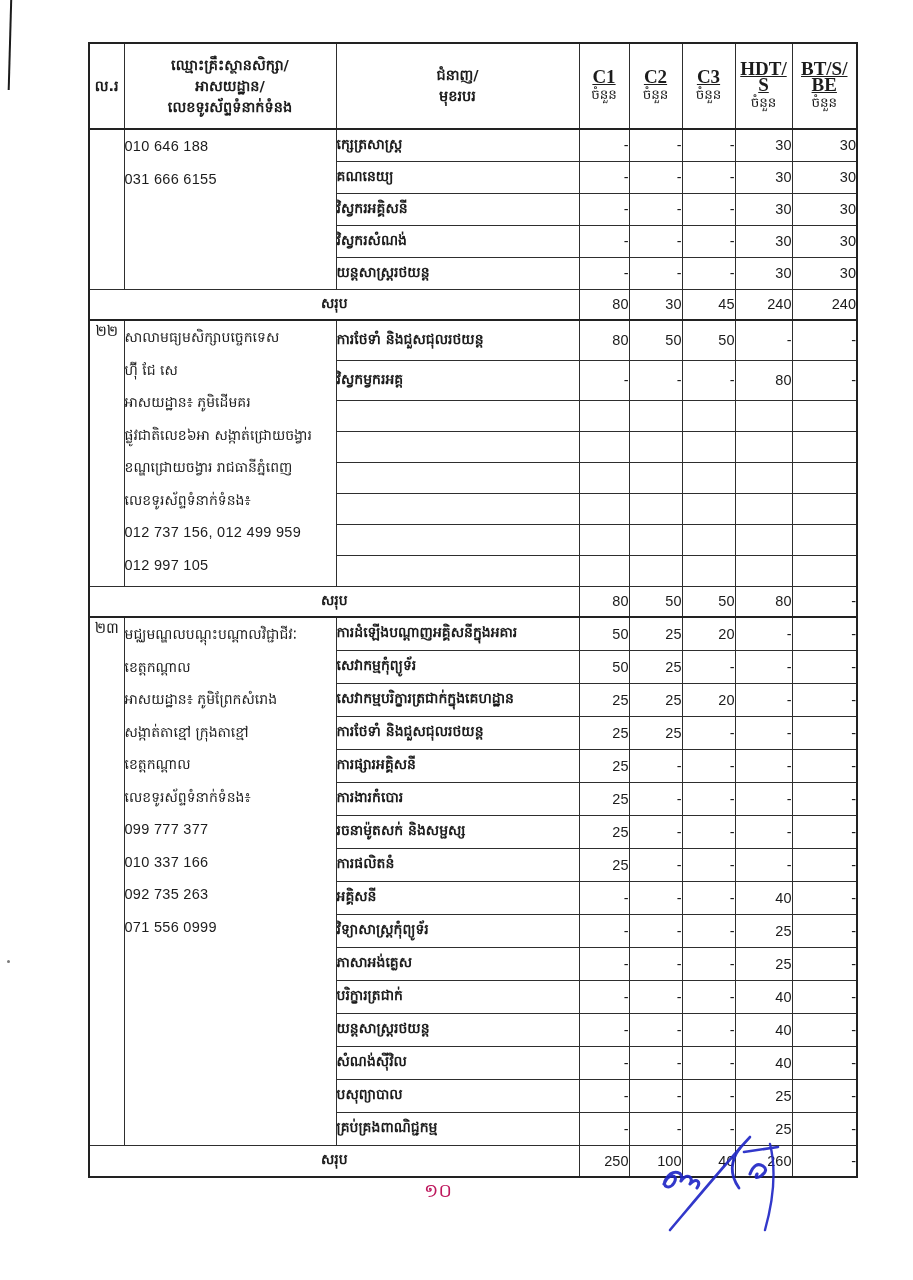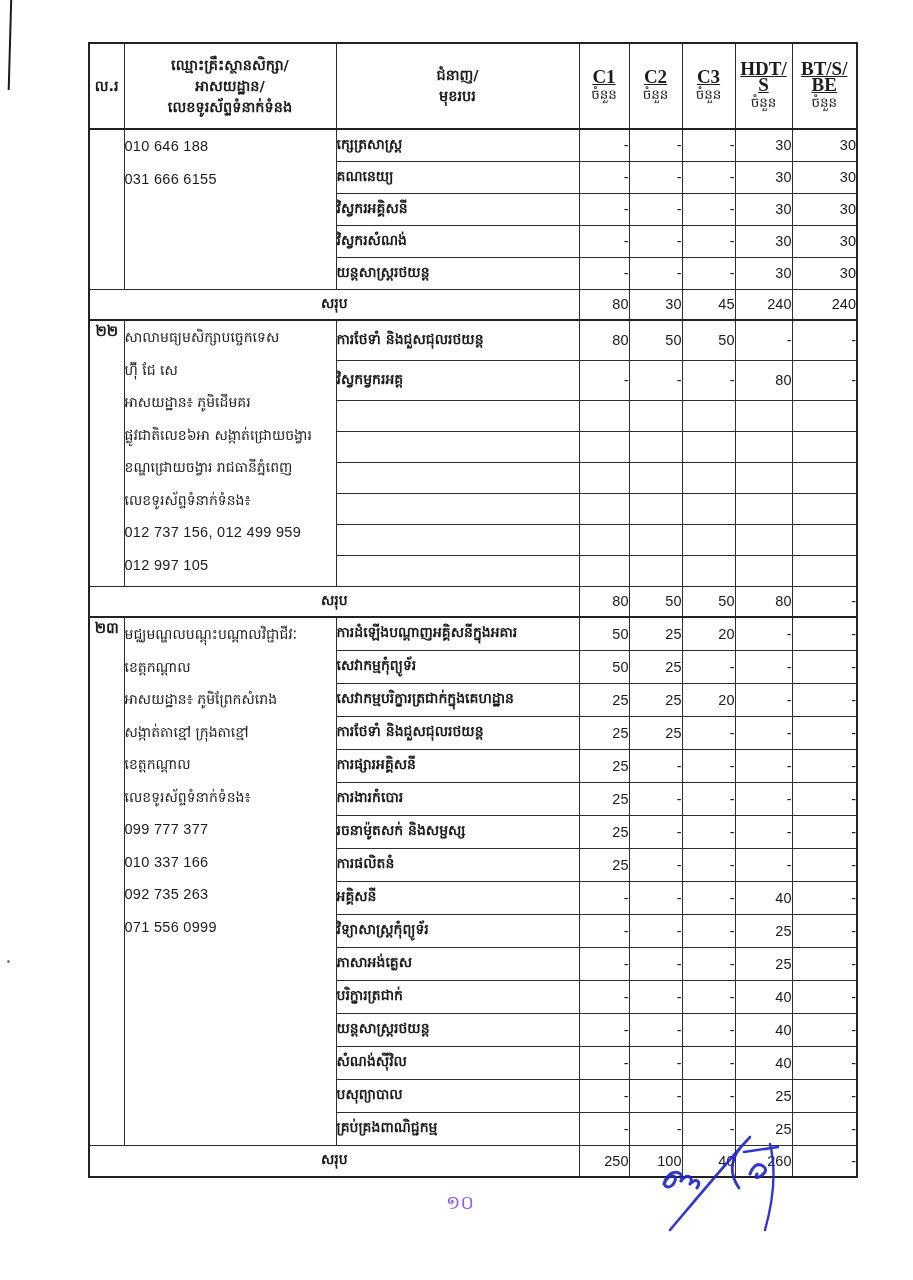--- a/index.html
+++ b/index.html
@@ -21,29 +21,29 @@
   thead th{border-bottom-width:2px;vertical-align:middle;text-align:center;font-weight:bold;}
   .hl{font-size:14.5px;line-height:21px;font-weight:bold;white-space:nowrap;}
   .code{font-family:"Liberation Serif",serif;font-size:19px;line-height:16px;font-weight:bold;text-decoration:underline;}
   .cnt{font-size:13.5px;line-height:18px;font-weight:normal;}
 
   tr.h32{height:32px;padding-left:42px;} tr.h33{height:33px;} tr.h40{height:40px;} tr.h31{height:31px;}
   tr.hsum{height:31px;} tr.hsum-last{height:32px;}
   tr.sec-start td{border-top:2px solid #222;}
   tr.sum-row td{border-top:1.5px solid #2a2a2a;}
 
-  .num-cell{text-align:center;vertical-align:top;padding-top:8px;font-weight:bold;font-size:15px;}
+  .num-cell{text-align:center;vertical-align:top;padding-top:8px;font-weight:normal;font-size:15px;}
   .name-cell{vertical-align:top;padding:2px 4px 0 10px;}
   .name-cell .line{line-height:32.5px;font-weight:normal;font-size:14px;white-space:nowrap;overflow:hidden;}
   .name-cell .line.phone{font-weight:normal;font-family:"Liberation Sans",sans-serif;font-size:14.5px;letter-spacing:.3px;}
   .skill-cell{padding-left:10px;font-weight:bold;font-size:14px;white-space:nowrap;vertical-align:middle;}
   .val-cell{text-align:right;padding-right:13px;font-family:"Liberation Sans",sans-serif;font-size:14.5px;vertical-align:middle;}
   .sum-label-cell{text-align:center;font-weight:bold;font-size:14px;vertical-align:middle;}
 
-  .page-number{position:absolute;left:430px;top:1178px;width:60px;text-align:center;font-size:19px;color:#8b5cf6;margin-top:12px;}
+  .page-number{position:absolute;left:408px;top:1178px;width:60px;text-align:center;font-size:19px;color:#be185d;}
   .signature{position:absolute;left:652px;top:1134px;width:145px;height:100px;z-index:5;opacity:.92;}
 </style>
 </head>
 <body>
 
 <div class="page">
   <div class="edge-line"></div>
   <div class="speck"></div>
 
   <table class="doc">

